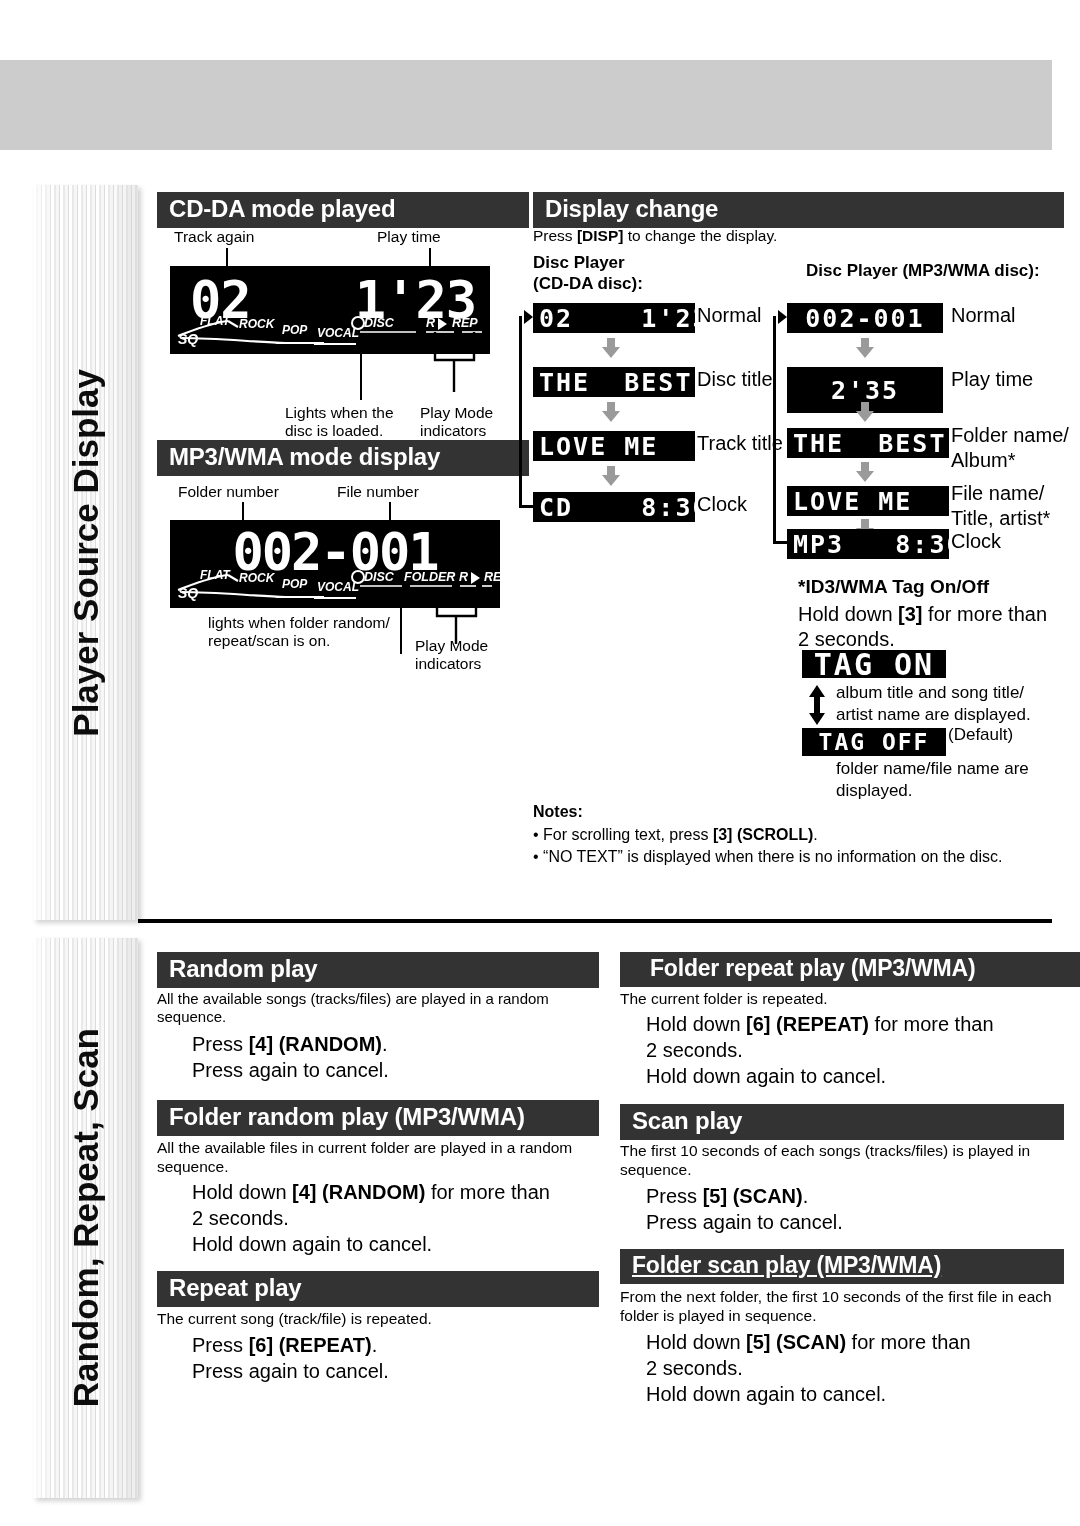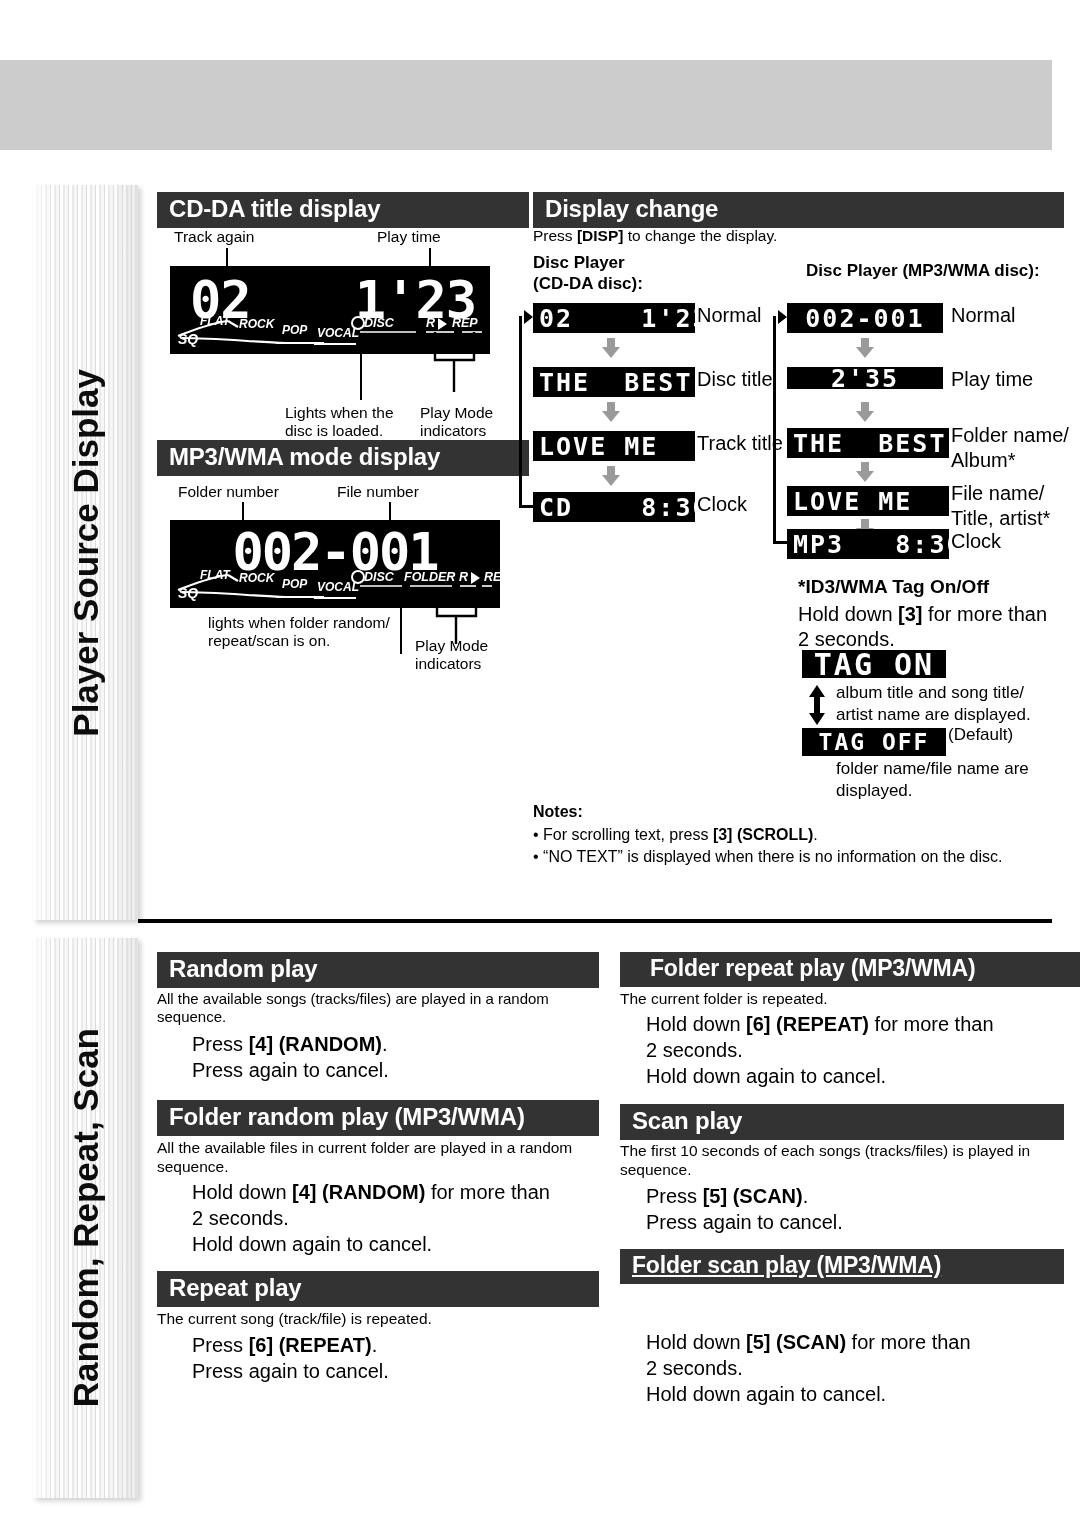--- a/index.html
+++ b/index.html
@@ -120,21 +120,21 @@
     </div>
   </div>
   <div class="side-tab" id="tab2">
     <div class="vlabel">
       <span>Random, Repeat, Scan</span>
     </div>
   </div>
 
   <div class="hr-thick" style="left:138px;top:919px;width:914px;height:4px;"></div>
 
-  <div style="position:absolute;left:157px;top:192px;width:360px;" class="hdr">CD-DA title display</div>
+  <div style="position:absolute;left:157px;top:192px;width:360px;" class="hdr">CD-DA mode played</div>
 
   <div class="lbl" style="left:174px;top:228px;">Track again</div>
   <div class="lbl" style="left:377px;top:228px;">Play time</div>
 
   <div class="callout" style="left:226px;top:248px;width:2px;height:28px;"></div>
   <div class="callout" style="left:429px;top:248px;width:2px;height:28px;"></div>
 
   <div class="lcd-big" style="left:170px;top:266px;width:320px;height:88px;position:absolute;">
     <div style="position:absolute;left:20px;top:4px;font-family:'DejaVu Sans Mono',monospace;font-weight:bold;font-size:52px;color:#fff;letter-spacing:-1px;">02</div>
     <div style="position:absolute;right:14px;top:4px;font-family:'DejaVu Sans Mono',monospace;font-weight:bold;font-size:52px;color:#fff;letter-spacing:-1px;">1'23</div>
@@ -255,21 +255,21 @@
   <div class="lbl lg" style="left:697px;top:492px;">Clock</div>
 
   <div class="flow-arrow-in" style="left:778px;top:310px;"></div>
   <div class="callout" style="left:773px;top:316px;width:3px;height:228px;"></div>
   <div class="callout" style="left:773px;top:541px;width:16px;height:3px;"></div>
 
   <div class="lcdbox center" style="position:absolute;left:787px;top:303px;width:156px;height:30px;">002-001</div>
   <div class="lbl lg" style="left:951px;top:303px;">Normal</div>
   <div class="arrow-d" style="position:absolute;left:856px;top:338px;"></div>
 
-  <div class="lcdbox center" style="position:absolute;left:787px;top:367px;width:156px;height:22px;">2'35</div>
+  <div class="lcdbox center" style="position:absolute;left:787px;top:367px;width:156px;height:46px;">2'35</div>
   <div class="lbl lg" style="left:951px;top:367px;">Play time</div>
   <div class="arrow-d" style="position:absolute;left:856px;top:402px;"></div>
 
   <div class="lcdbox left" style="position:absolute;left:787px;top:428px;width:156px;height:30px;">THE  BEST</div>
   <div class="lbl lg" style="left:951px;top:423px;white-space:pre-line;">Folder name/
 Album*</div>
   <div class="arrow-d" style="position:absolute;left:856px;top:462px;"></div>
 
   <div class="lcdbox left" style="position:absolute;left:787px;top:486px;width:156px;height:30px;">LOVE ME</div>
   <div class="lbl lg" style="left:951px;top:481px;white-space:pre-line;">File name/
@@ -339,19 +339,20 @@
   <div class="lbl lg" style="left:646px;top:1064px;">Hold down again to cancel.</div>
 
   <div style="position:absolute;left:620px;top:1104px;width:432px;" class="hdr">Scan play</div>
   <div class="lbl" style="left:620px;top:1142px;width:432px;font-size:15.5px;line-height:1.22;">The first 10 seconds of each songs (tracks/files) is played in sequence.</div>
   <div class="lbl lg" style="left:646px;top:1184px;width:410px;">
     <span>Press </span><b>[5] (SCAN)</b><span>.</span>
   </div>
   <div class="lbl lg" style="left:646px;top:1210px;">Press again to cancel.</div>
 
   <div style="position:absolute;left:620px;top:1249px;width:432px;text-decoration:underline;" class="hdr small">Folder scan play (MP3/WMA)</div>
+  <div class="lbl" style="left:620px;top:1288px;width:432px;font-size:15.5px;line-height:1.22;">From the next folder, the first 10 seconds of the first file in each folder is played in sequence.</div>
   <div class="lbl lg" style="left:646px;top:1330px;width:410px;">
     <span>Hold down </span><b>[5] (SCAN)</b><span> for more than</span>
   </div>
   <div class="lbl lg" style="left:646px;top:1356px;">2 seconds.</div>
   <div class="lbl lg" style="left:646px;top:1382px;">Hold down again to cancel.</div>
 
 </div>
 
 </body></html>

